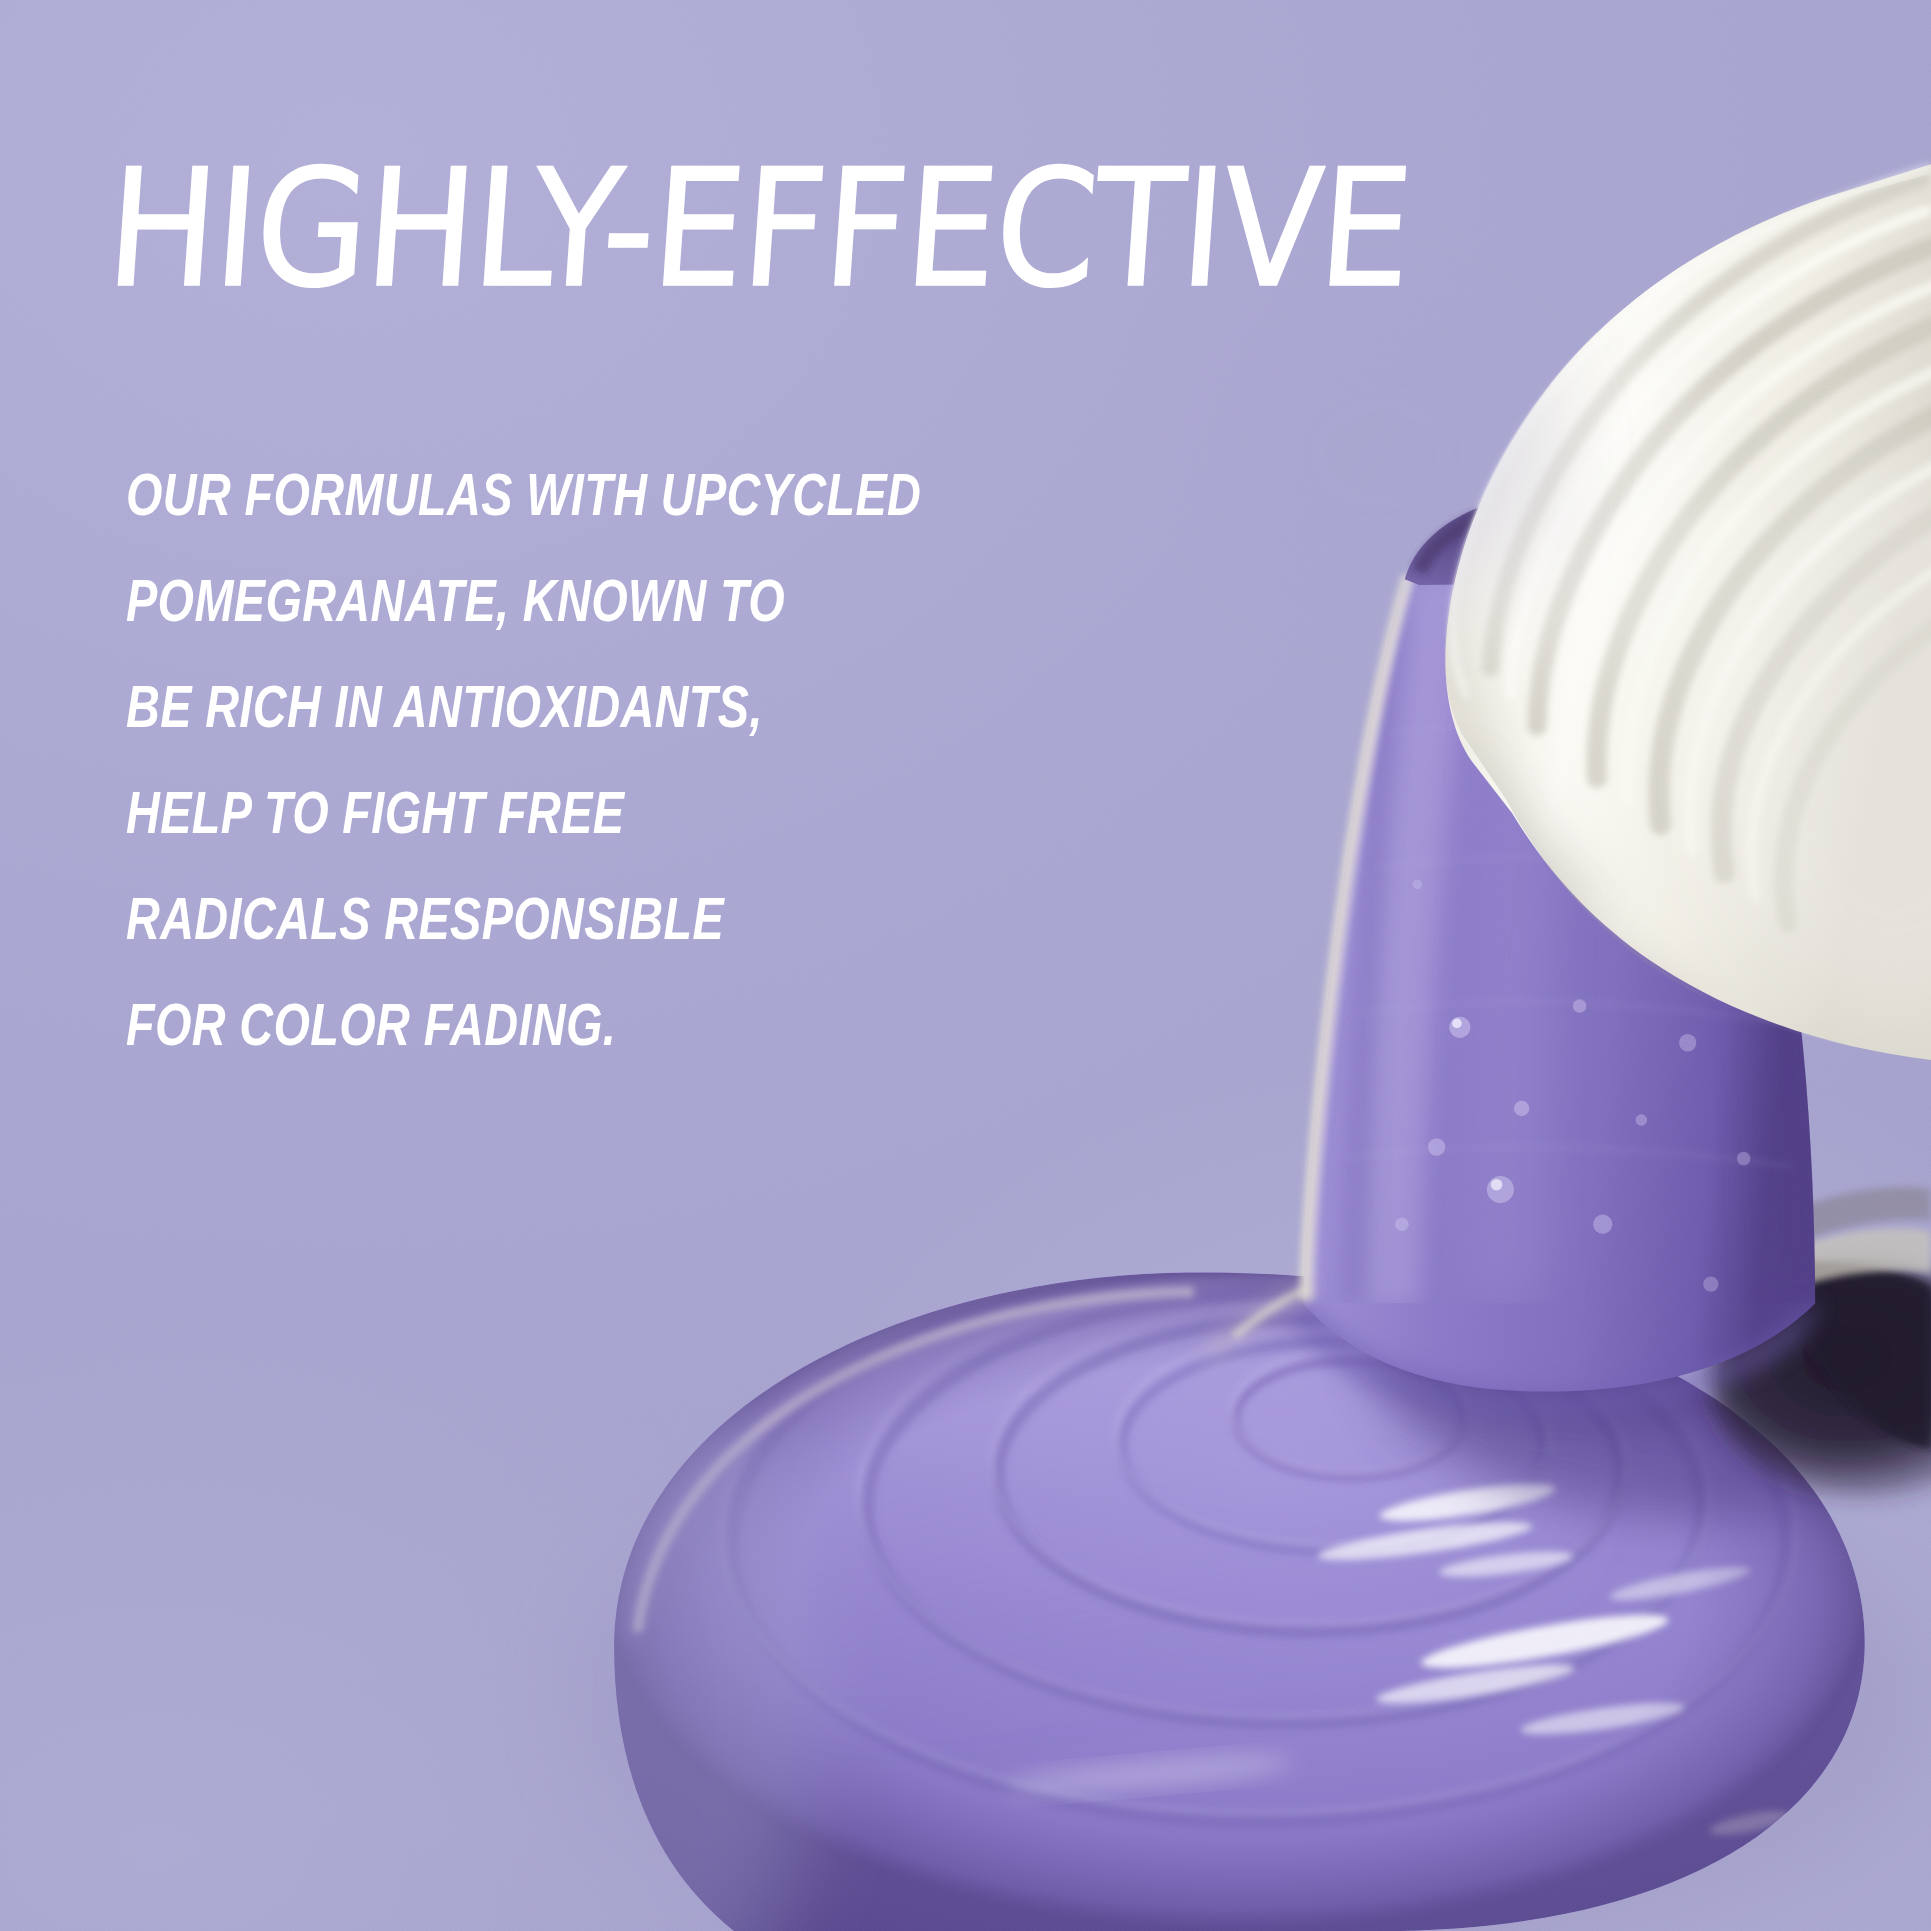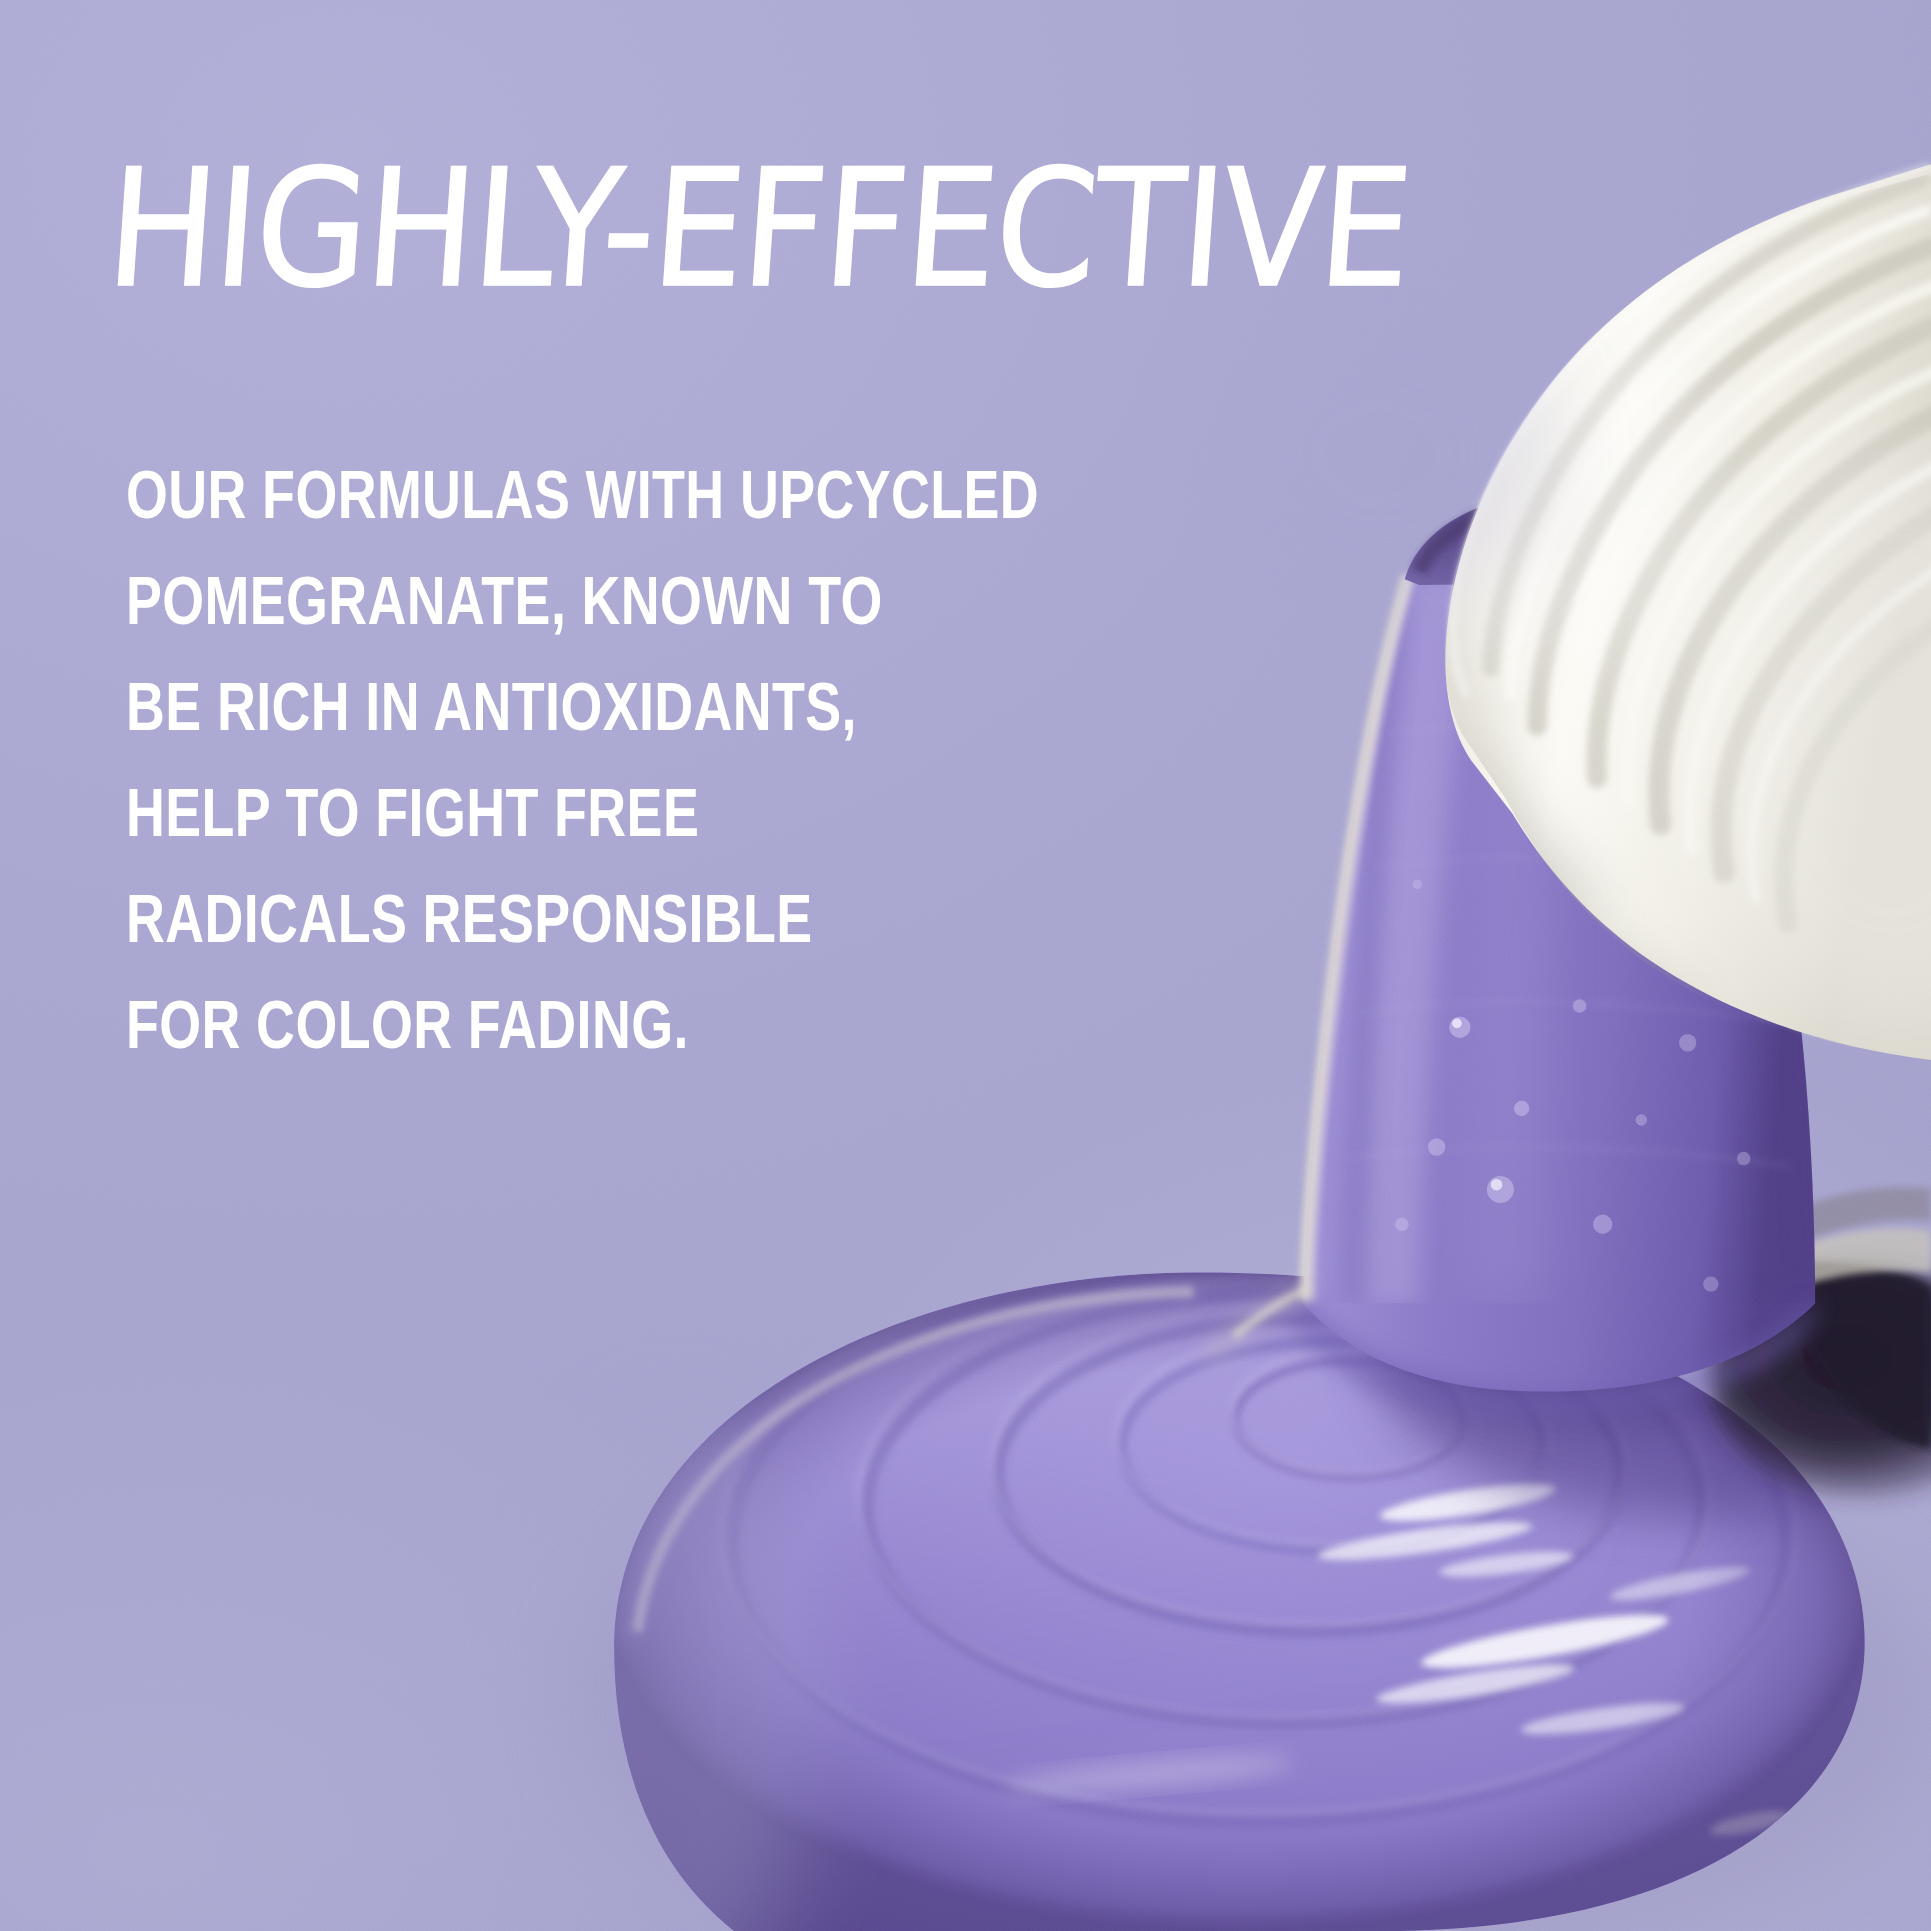--- a/index.html
+++ b/index.html
@@ -65,24 +65,25 @@
   }
 
   .body-copy {
     position: absolute;
     left: 126px;
     top: 442px;
     width: 1043px;
     color: #ffffff;
     font-family: "Liberation Sans Narrow", "Liberation Sans", sans-serif;
     font-weight: 700;
-    font-size: 69px;
+    font-size: 60px;
     line-height: 106px;
     letter-spacing: 0.5px;
     text-transform: uppercase;
+    font-style: italic;
   }
   .body-copy .ln {
     display: block;
     white-space: nowrap;
     transform: scaleX(0.78);
     transform-origin: left center;
     font-stretch: condensed;
   }
 </style>
 </head>

